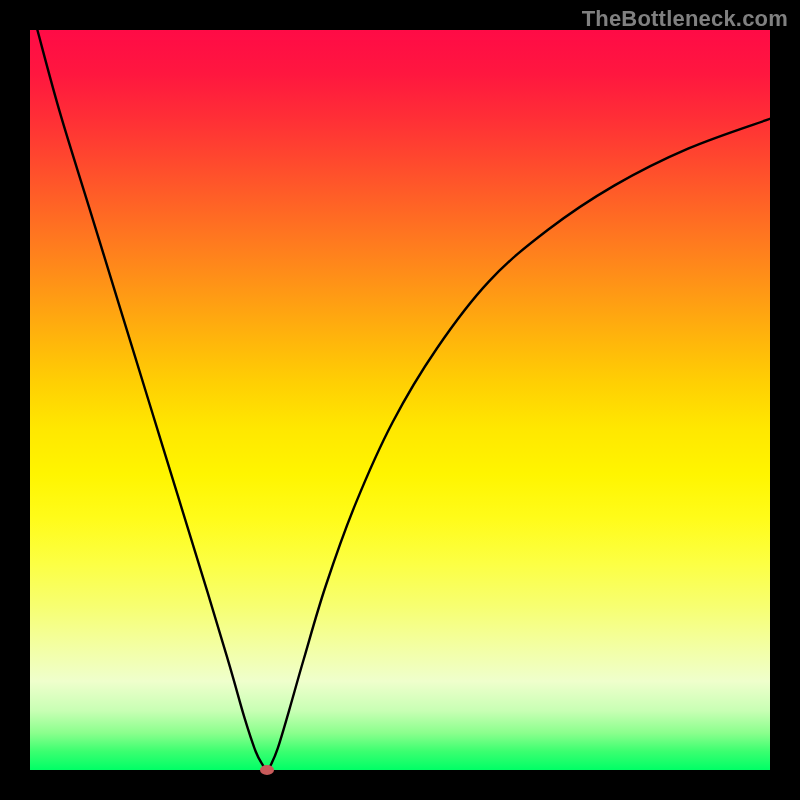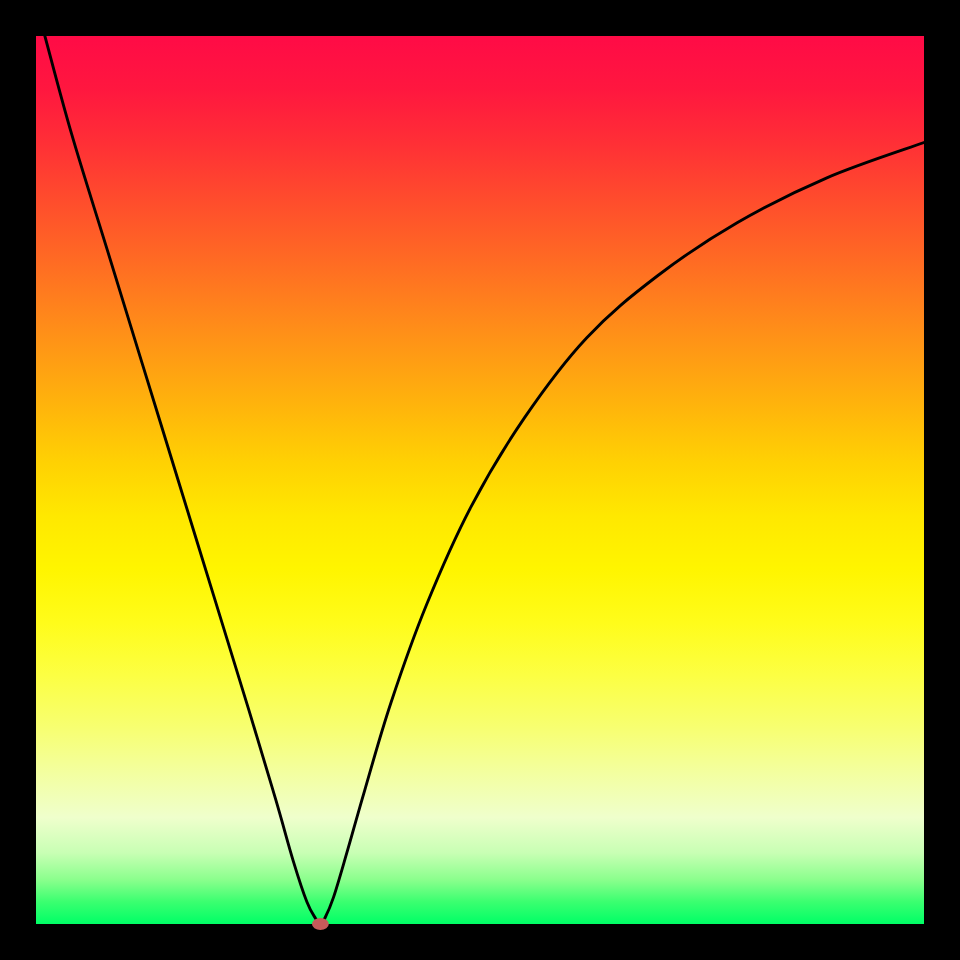--- a/index.html
+++ b/index.html
@@ -59,19 +59,20 @@
     font-size: 22px;
     font-weight: bold;
     color: #808080;
     letter-spacing: 0.2px;
   }
 </style>
 </head>
 <body>
 
 <div class="frame">
+  <div class="watermark">TheBottleneck.com</div>
   <div class="plot-area">
     <svg class="curve-layer" viewBox="0 0 740 740" preserveAspectRatio="none">
       <path id="curve-path" d="M 7.40 0.00 C 11.40 14.65, 20.28 49.43, 29.60 81.40 C 38.92 113.37, 48.54 142.97, 59.20 177.60 C 69.86 212.23, 78.14 239.17, 88.80 273.80 C 99.46 308.43, 107.74 335.37, 118.40 370.00 C 129.06 404.63, 137.34 431.57, 148.00 466.20 C 158.66 500.83, 168.28 531.76, 177.60 562.40 C 186.92 593.04, 193.14 613.76, 199.80 636.40 C 206.46 659.04, 209.94 672.88, 214.60 688.20 C 219.26 703.52, 222.37 712.98, 225.70 721.50 C 229.03 730.02, 231.10 732.23, 233.10 735.56 C 235.10 738.89, 235.47 740.00, 236.80 740.00 C 238.13 740.00, 238.50 739.56, 240.50 735.56 C 242.50 731.56, 244.57 727.66, 247.90 717.80 C 251.23 707.94, 254.34 696.78, 259.00 680.80 C 263.66 664.82, 267.14 651.64, 273.80 629.00 C 280.46 606.36, 286.68 582.97, 296.00 555.00 C 305.32 527.03, 313.61 502.90, 325.60 473.60 C 337.59 444.30, 347.95 420.17, 362.60 392.20 C 377.25 364.23, 389.68 343.51, 407.00 318.20 C 424.32 292.89, 438.82 272.91, 458.80 251.60 C 478.78 230.29, 495.36 217.12, 518.00 199.80 C 540.64 182.48, 559.29 170.05, 584.60 155.40 C 609.91 140.75, 630.63 130.39, 658.60 118.40 C 686.57 106.41, 725.35 94.13, 740.00 88.80" stroke="#000" stroke-width="2.4" fill="none" stroke-linejoin="round" stroke-linecap="round"></path>
     </svg>
     <div class="marker" id="marker" style="left: 236.8px; top: 740px; background: rgb(200, 90, 90);"></div>
   </div>
 </div>
 
 </body></html>

